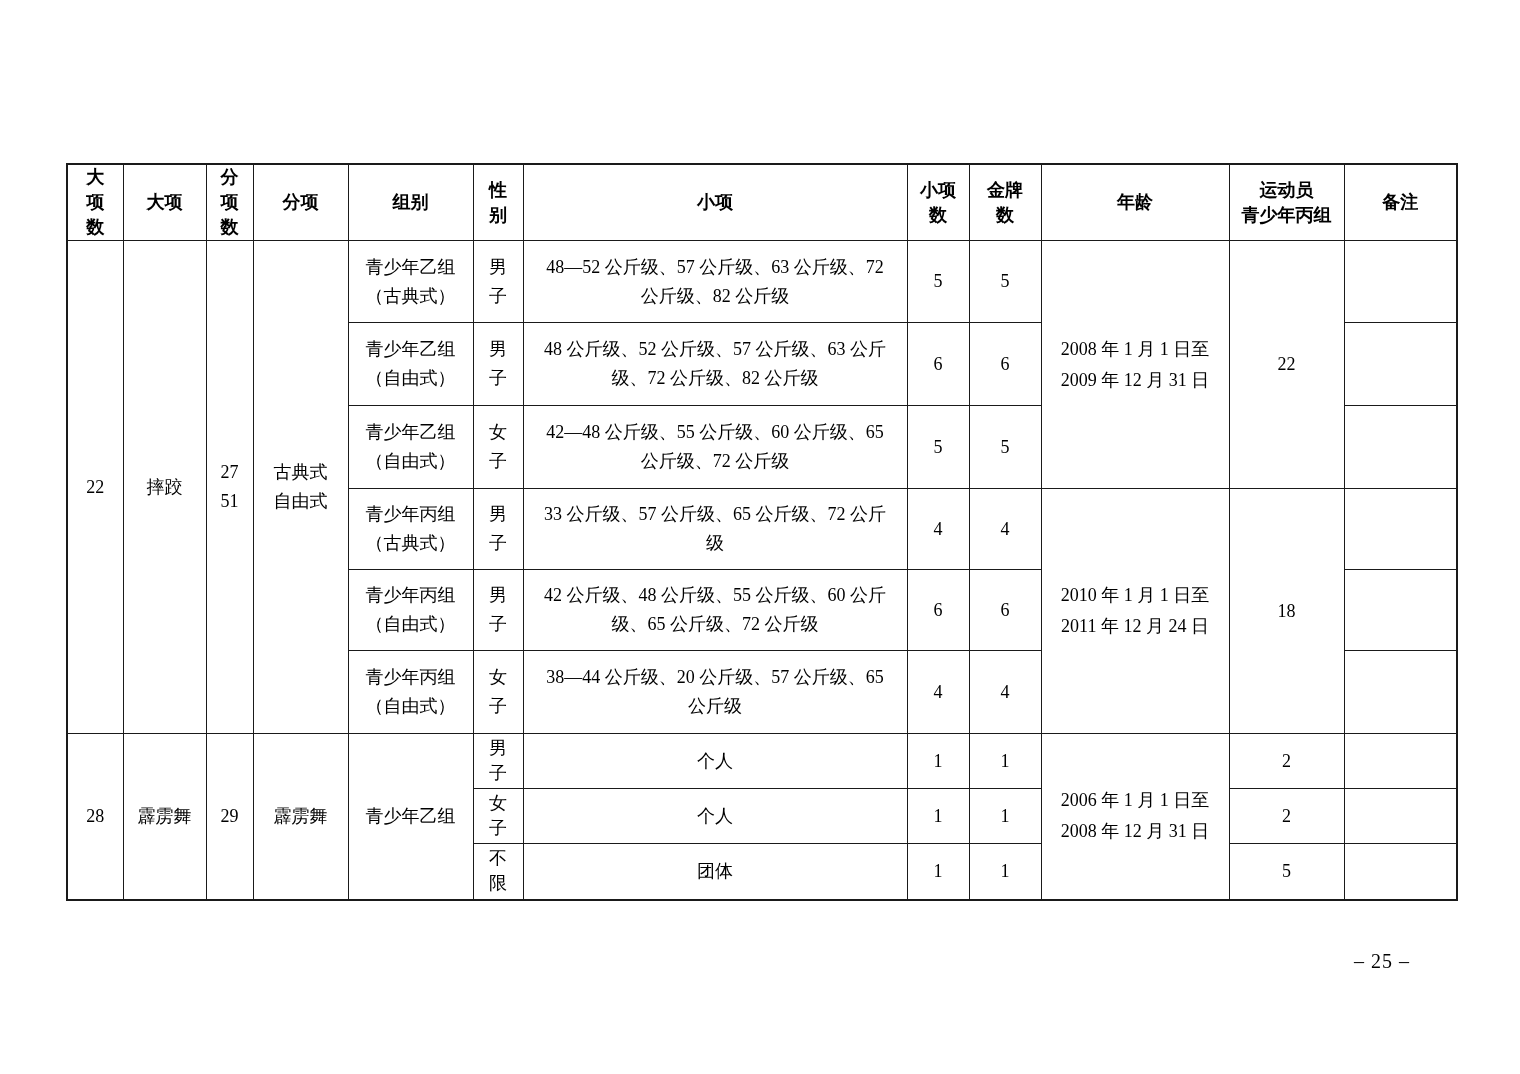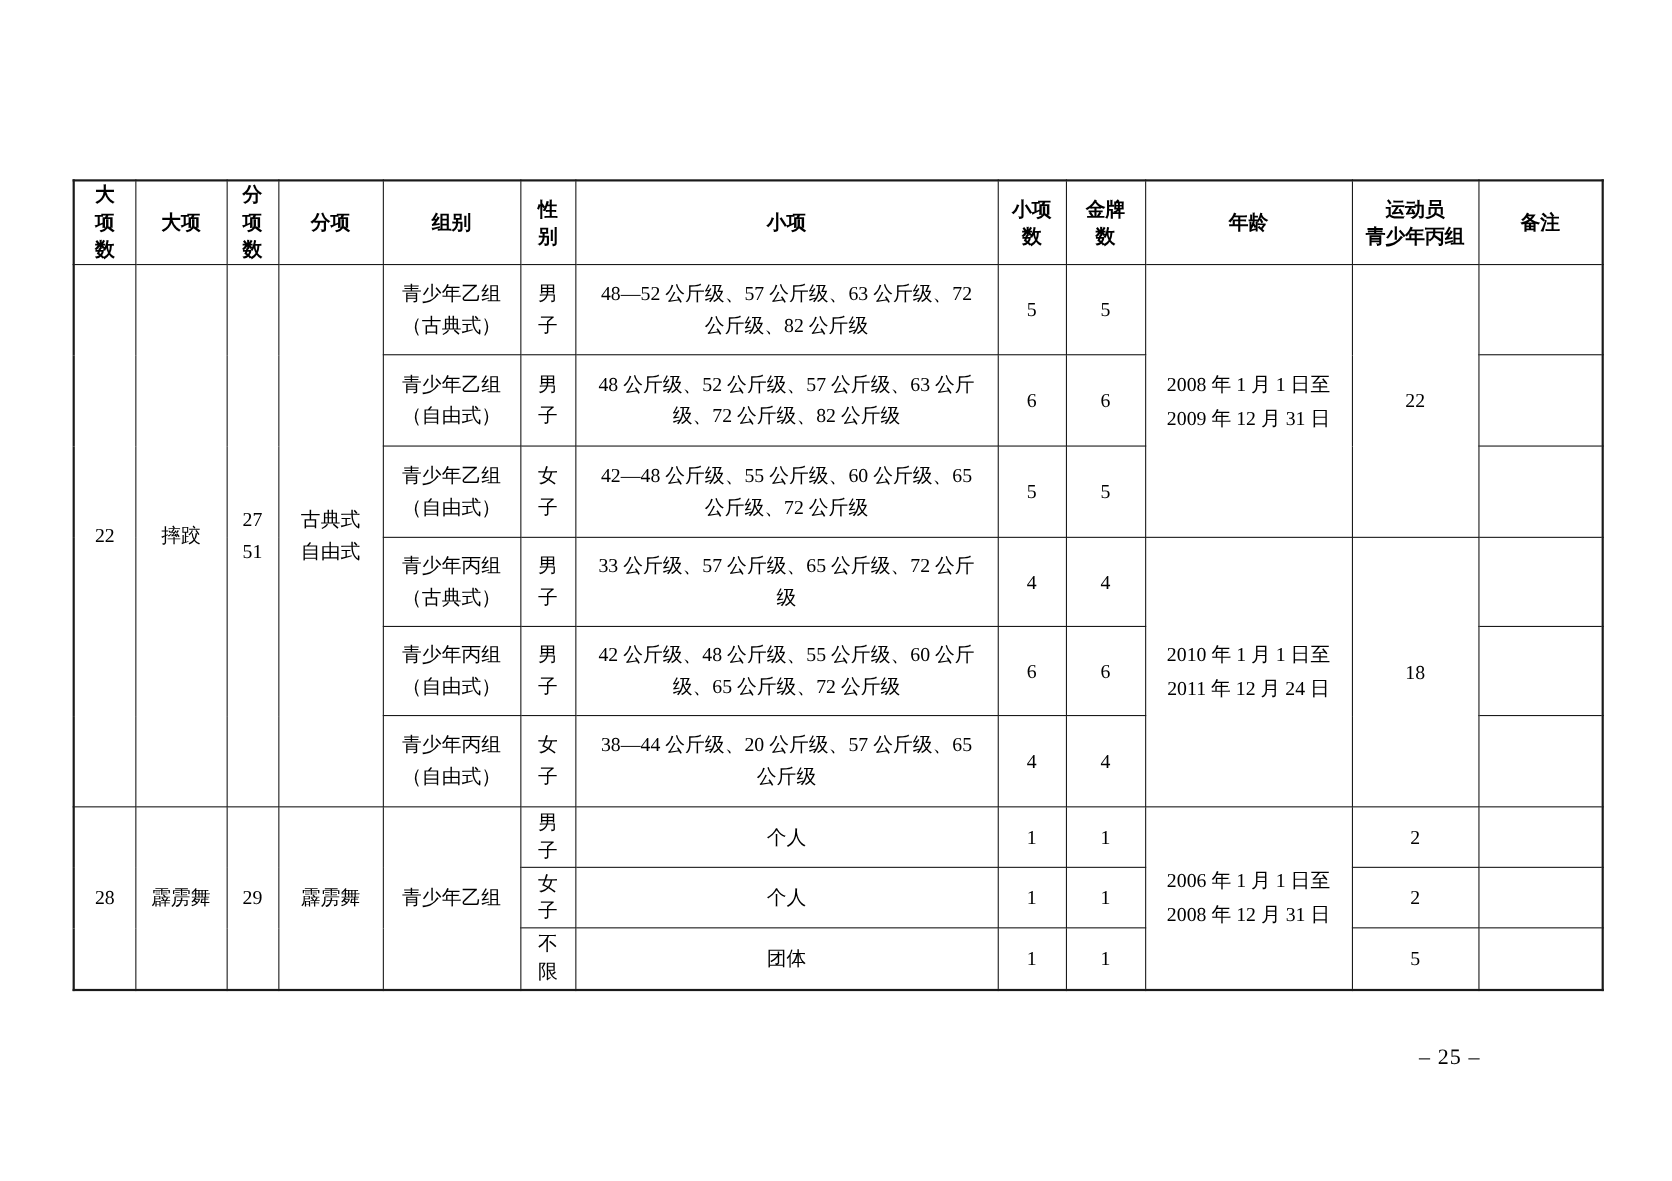--- a/index.html
+++ b/index.html
@@ -47,21 +47,21 @@
     display: inline-block;
     text-align: center;
     line-height: 31px;
   }
   tr.row-short td { line-height: 25px; }
   .page-number {
     position: absolute;
     left: 1290px;
     top: 950px;
     width: 120px;
-    text-align: left;
+    text-align: right;
     font-size: 20px;
     letter-spacing: 1px;
     font-family: "Liberation Serif", "DejaVu Serif", serif;
   }
 </style>
 </head>
 <body>
 
 <div class="page">
 

